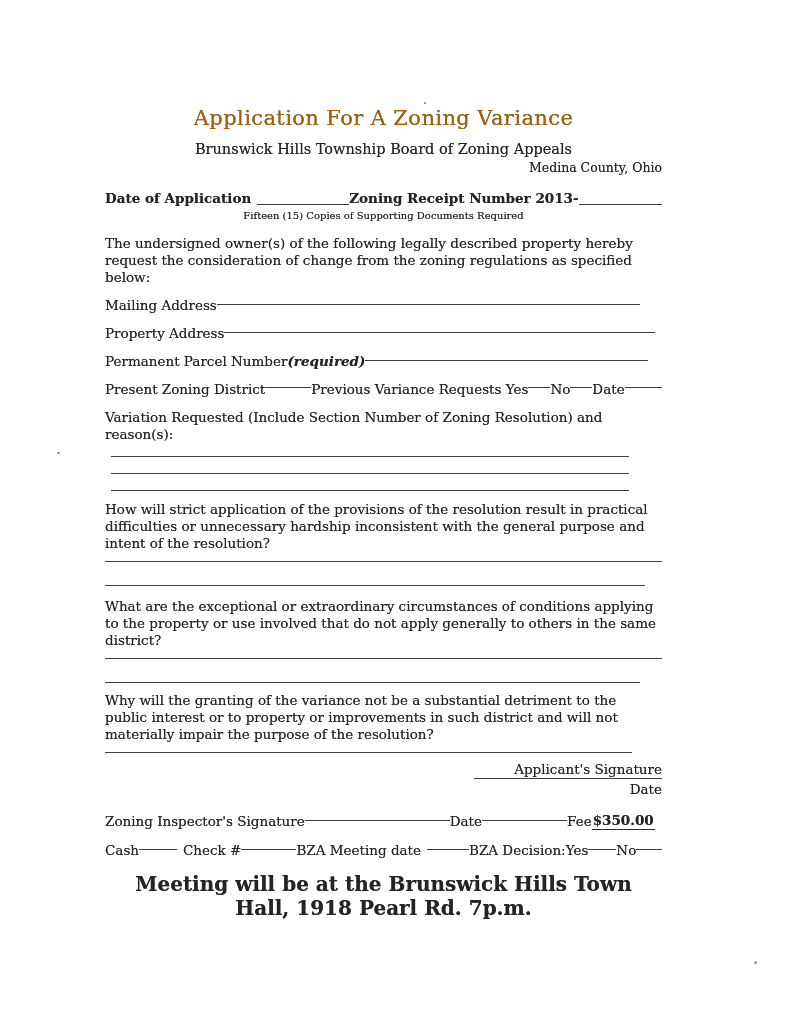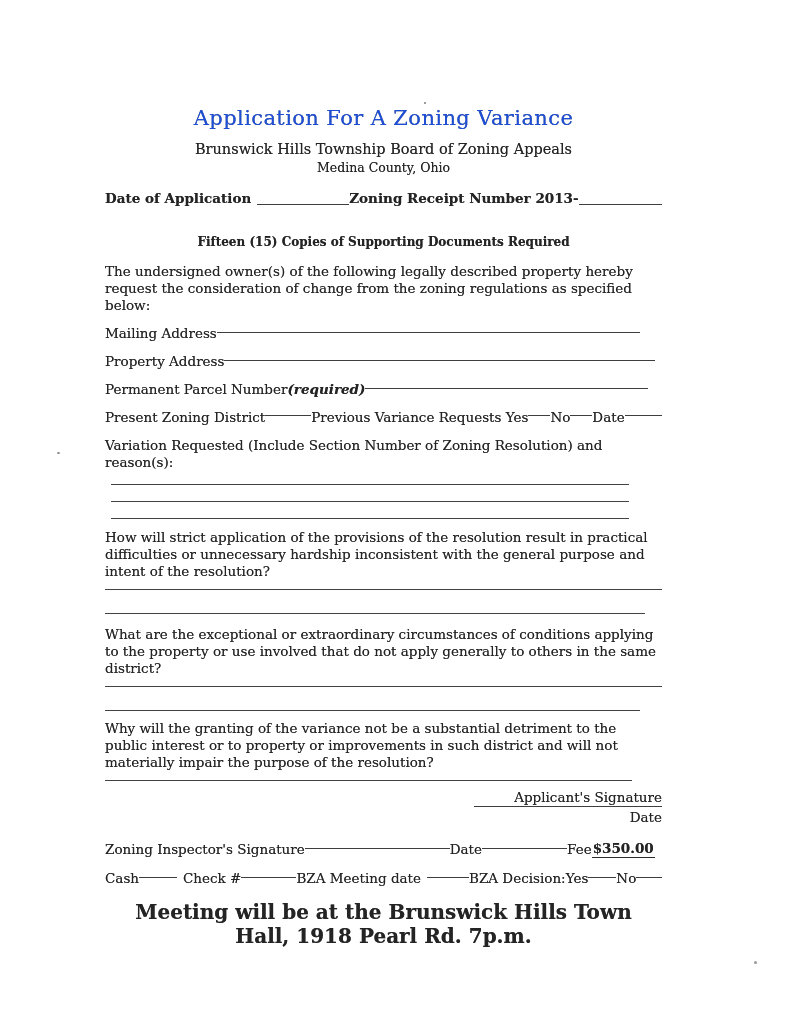--- a/index.html
+++ b/index.html
@@ -3,31 +3,31 @@
 <meta charset="utf-8">
 <style>
   html,body{margin:0;padding:0;background:#e8e8e8;}
   .page{
     width:795px;height:1024px;background:#ffffff;position:relative;
     font-family:"DejaVu Serif","Liberation Serif",serif;color:#242424;
     overflow:hidden;margin:0 auto;
     text-shadow:0 0 0.6px rgba(40,40,40,0.65);
   }
   .content{position:absolute;left:105px;top:106px;width:557px;}
-  .title{text-align:center;font-size:21px;letter-spacing:0.4px;color:#1d4ed8;}
+  .title{text-align:center;font-size:21px;letter-spacing:0.4px;color:#a16207;}
   .subtitle{text-align:center;font-size:14.5px;margin-top:11px;}
-  .county{text-align:center;font-size:12.5px;margin-top:3px;}
+  .county{text-align:right;font-size:12.5px;margin-top:3px;}
   .row{display:flex;align-items:flex-end;font-size:13.5px;line-height:1.25;white-space:nowrap;}
   .row .lbl{flex:0 0 auto;}
   .u{border-bottom:1.5px solid #3e3e3e;margin-bottom:2px;flex:0 0 auto;}
   .u.flex{flex:1 1 auto;}
   .b{font-weight:700;}
   .bi{font-weight:700;font-style:italic;}
   .centered{text-align:center;}
-  .copies{font-size:12px;font-weight:700;margin-top:28px;}
+  .copies{font-size:10px;font-weight:400;margin-top:3px;}
   .para{font-size:13.5px;line-height:1.26;margin-top:0;text-align:left;}
   .lines > div{border-bottom:1.6px solid #424242;}
   .lines.tight > div{height:16px;}
   .lines.tight > div:first-child{height:13px;}
   .lines.ans > div{height:23px;}
   .lines.ans > div:first-child{height:9px;}
   .fee-val{font-weight:700;border-bottom:1.6px solid #2b2b2b;padding:0 1px;}
   .meeting{font-size:20px;font-weight:700;margin-top:13px;text-align:center;}
   .speck{position:absolute;border-radius:50%;}
   .mt11{margin-top:11px;align-items:center;}

